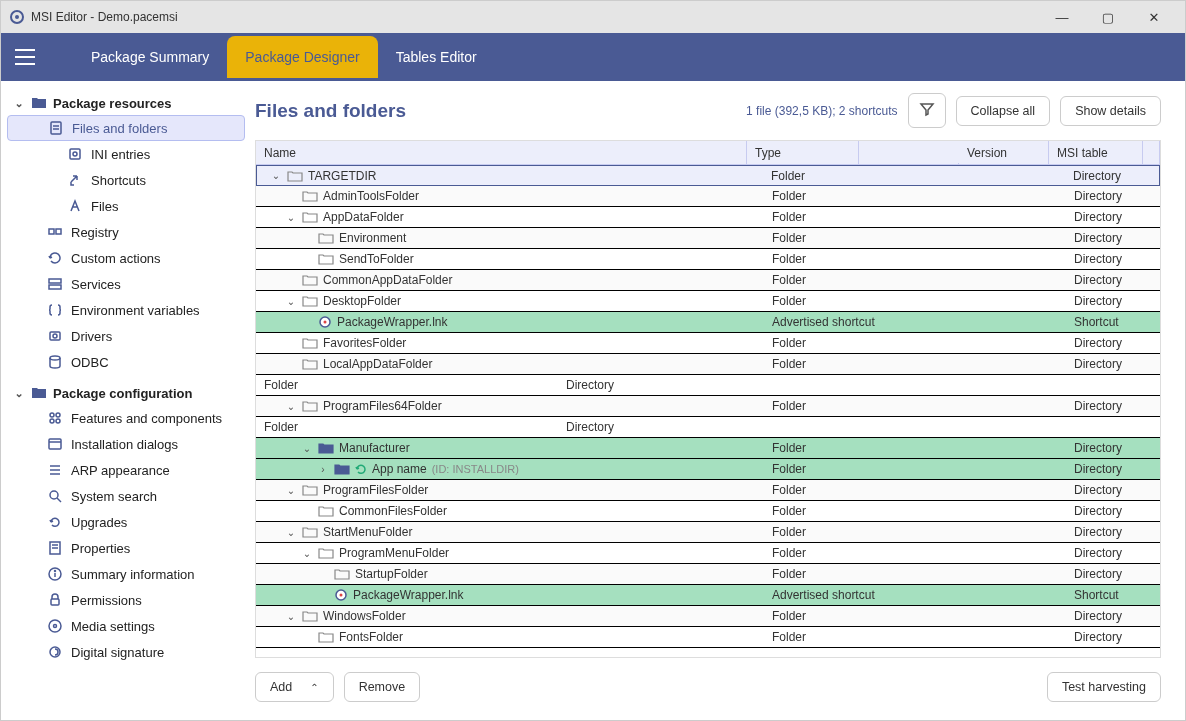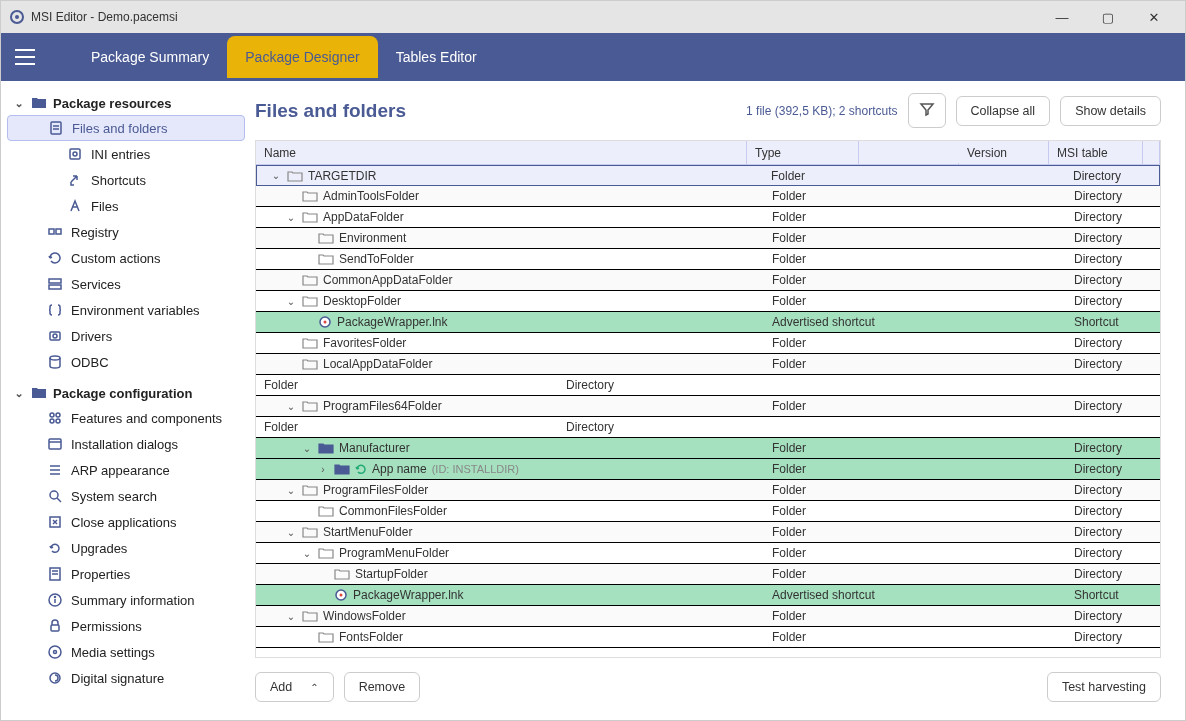--- a/index.html
+++ b/index.html
@@ -212,28 +212,20 @@
         </div>
       <div class="sb-item">
           <svg class="sb-icon" viewBox="0 0 16 16">
             <circle cx="7" cy="7" r="4"></circle>
             <line x1="10" y1="10" x2="14" y2="14"></line>
           </svg>
           <span>System search</span>
         </div>
       <div class="sb-item">
           <svg class="sb-icon" viewBox="0 0 16 16">
-            <rect x="3" y="3" width="10" height="10"></rect>
-            <line x1="6" y1="6" x2="10" y2="10"></line>
-            <line x1="10" y1="6" x2="6" y2="10"></line>
-          </svg>
-          <span>Close applications</span>
-        </div>
-      <div class="sb-item">
-          <svg class="sb-icon" viewBox="0 0 16 16">
             <path d="M4 8 a4 4 0 1 1 1 3 M4 8 l-1 -2 m1 2 l2 -1"></path>
           </svg>
           <span>Upgrades</span>
         </div>
       <div class="sb-item">
           <svg class="sb-icon" viewBox="0 0 16 16">
             <rect x="3" y="2" width="10" height="12"></rect>
             <line x1="5" y1="5" x2="11" y2="5"></line>
             <line x1="5" y1="8" x2="11" y2="8"></line>
           </svg>

